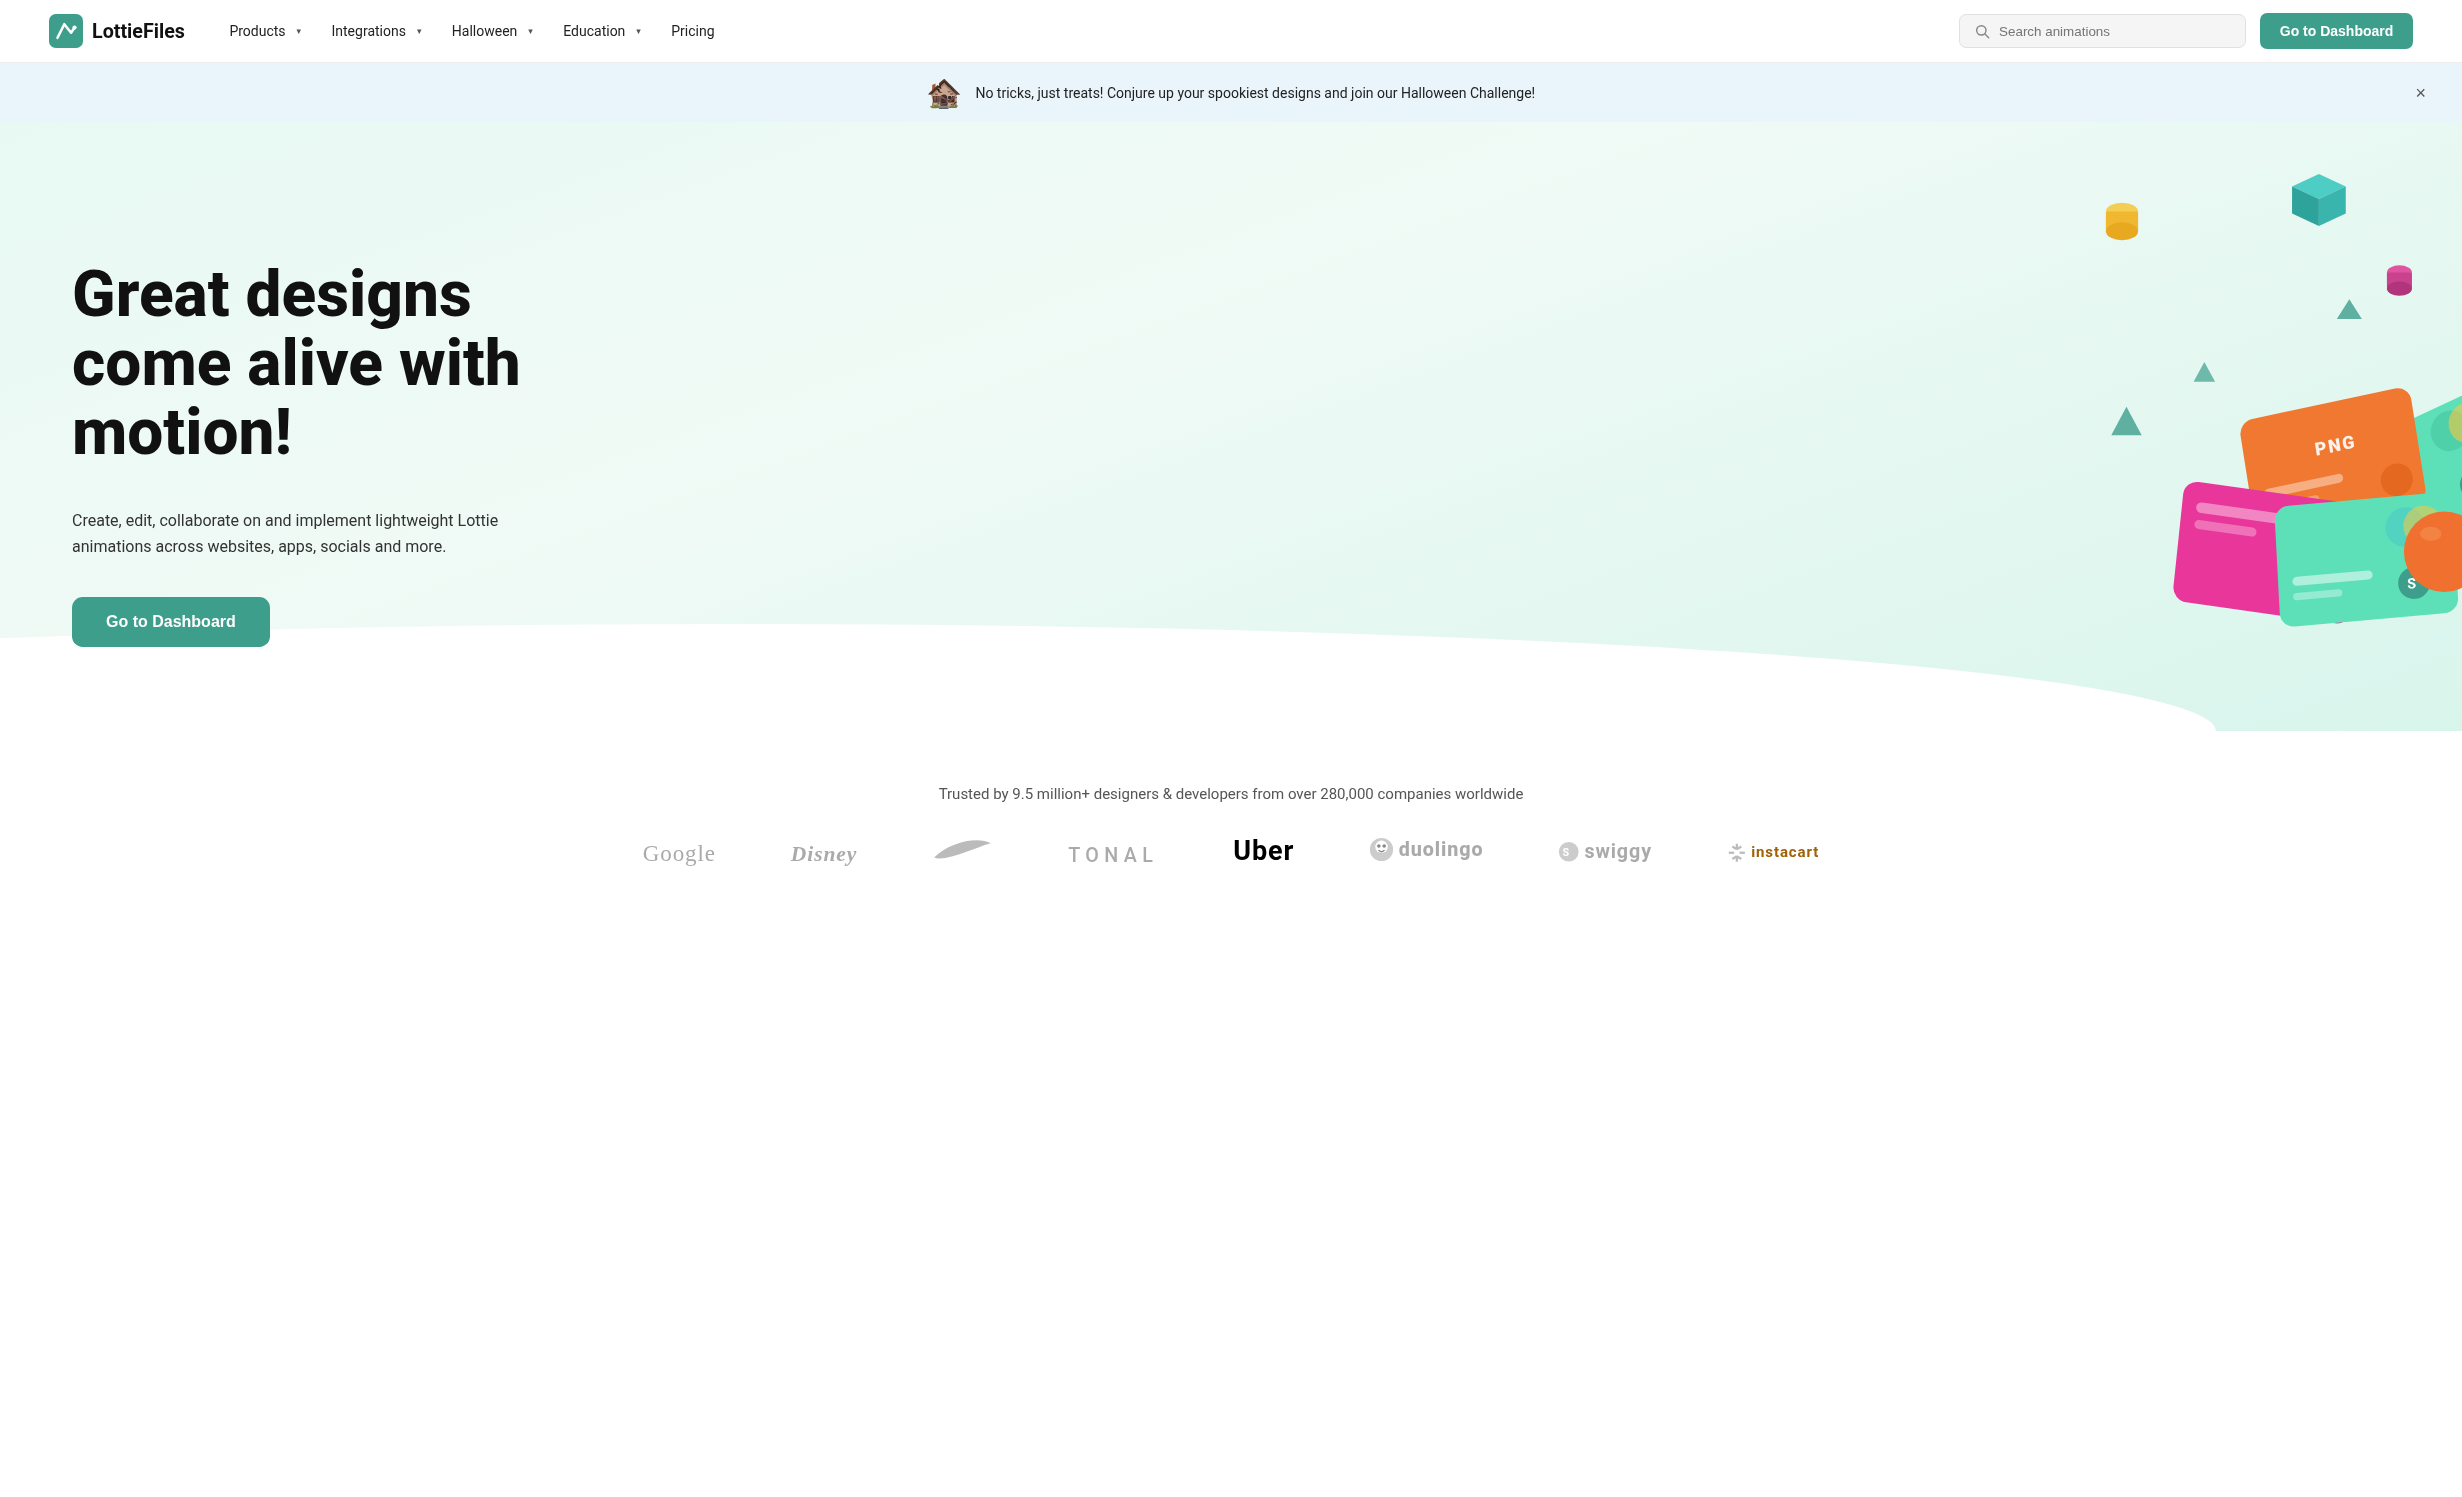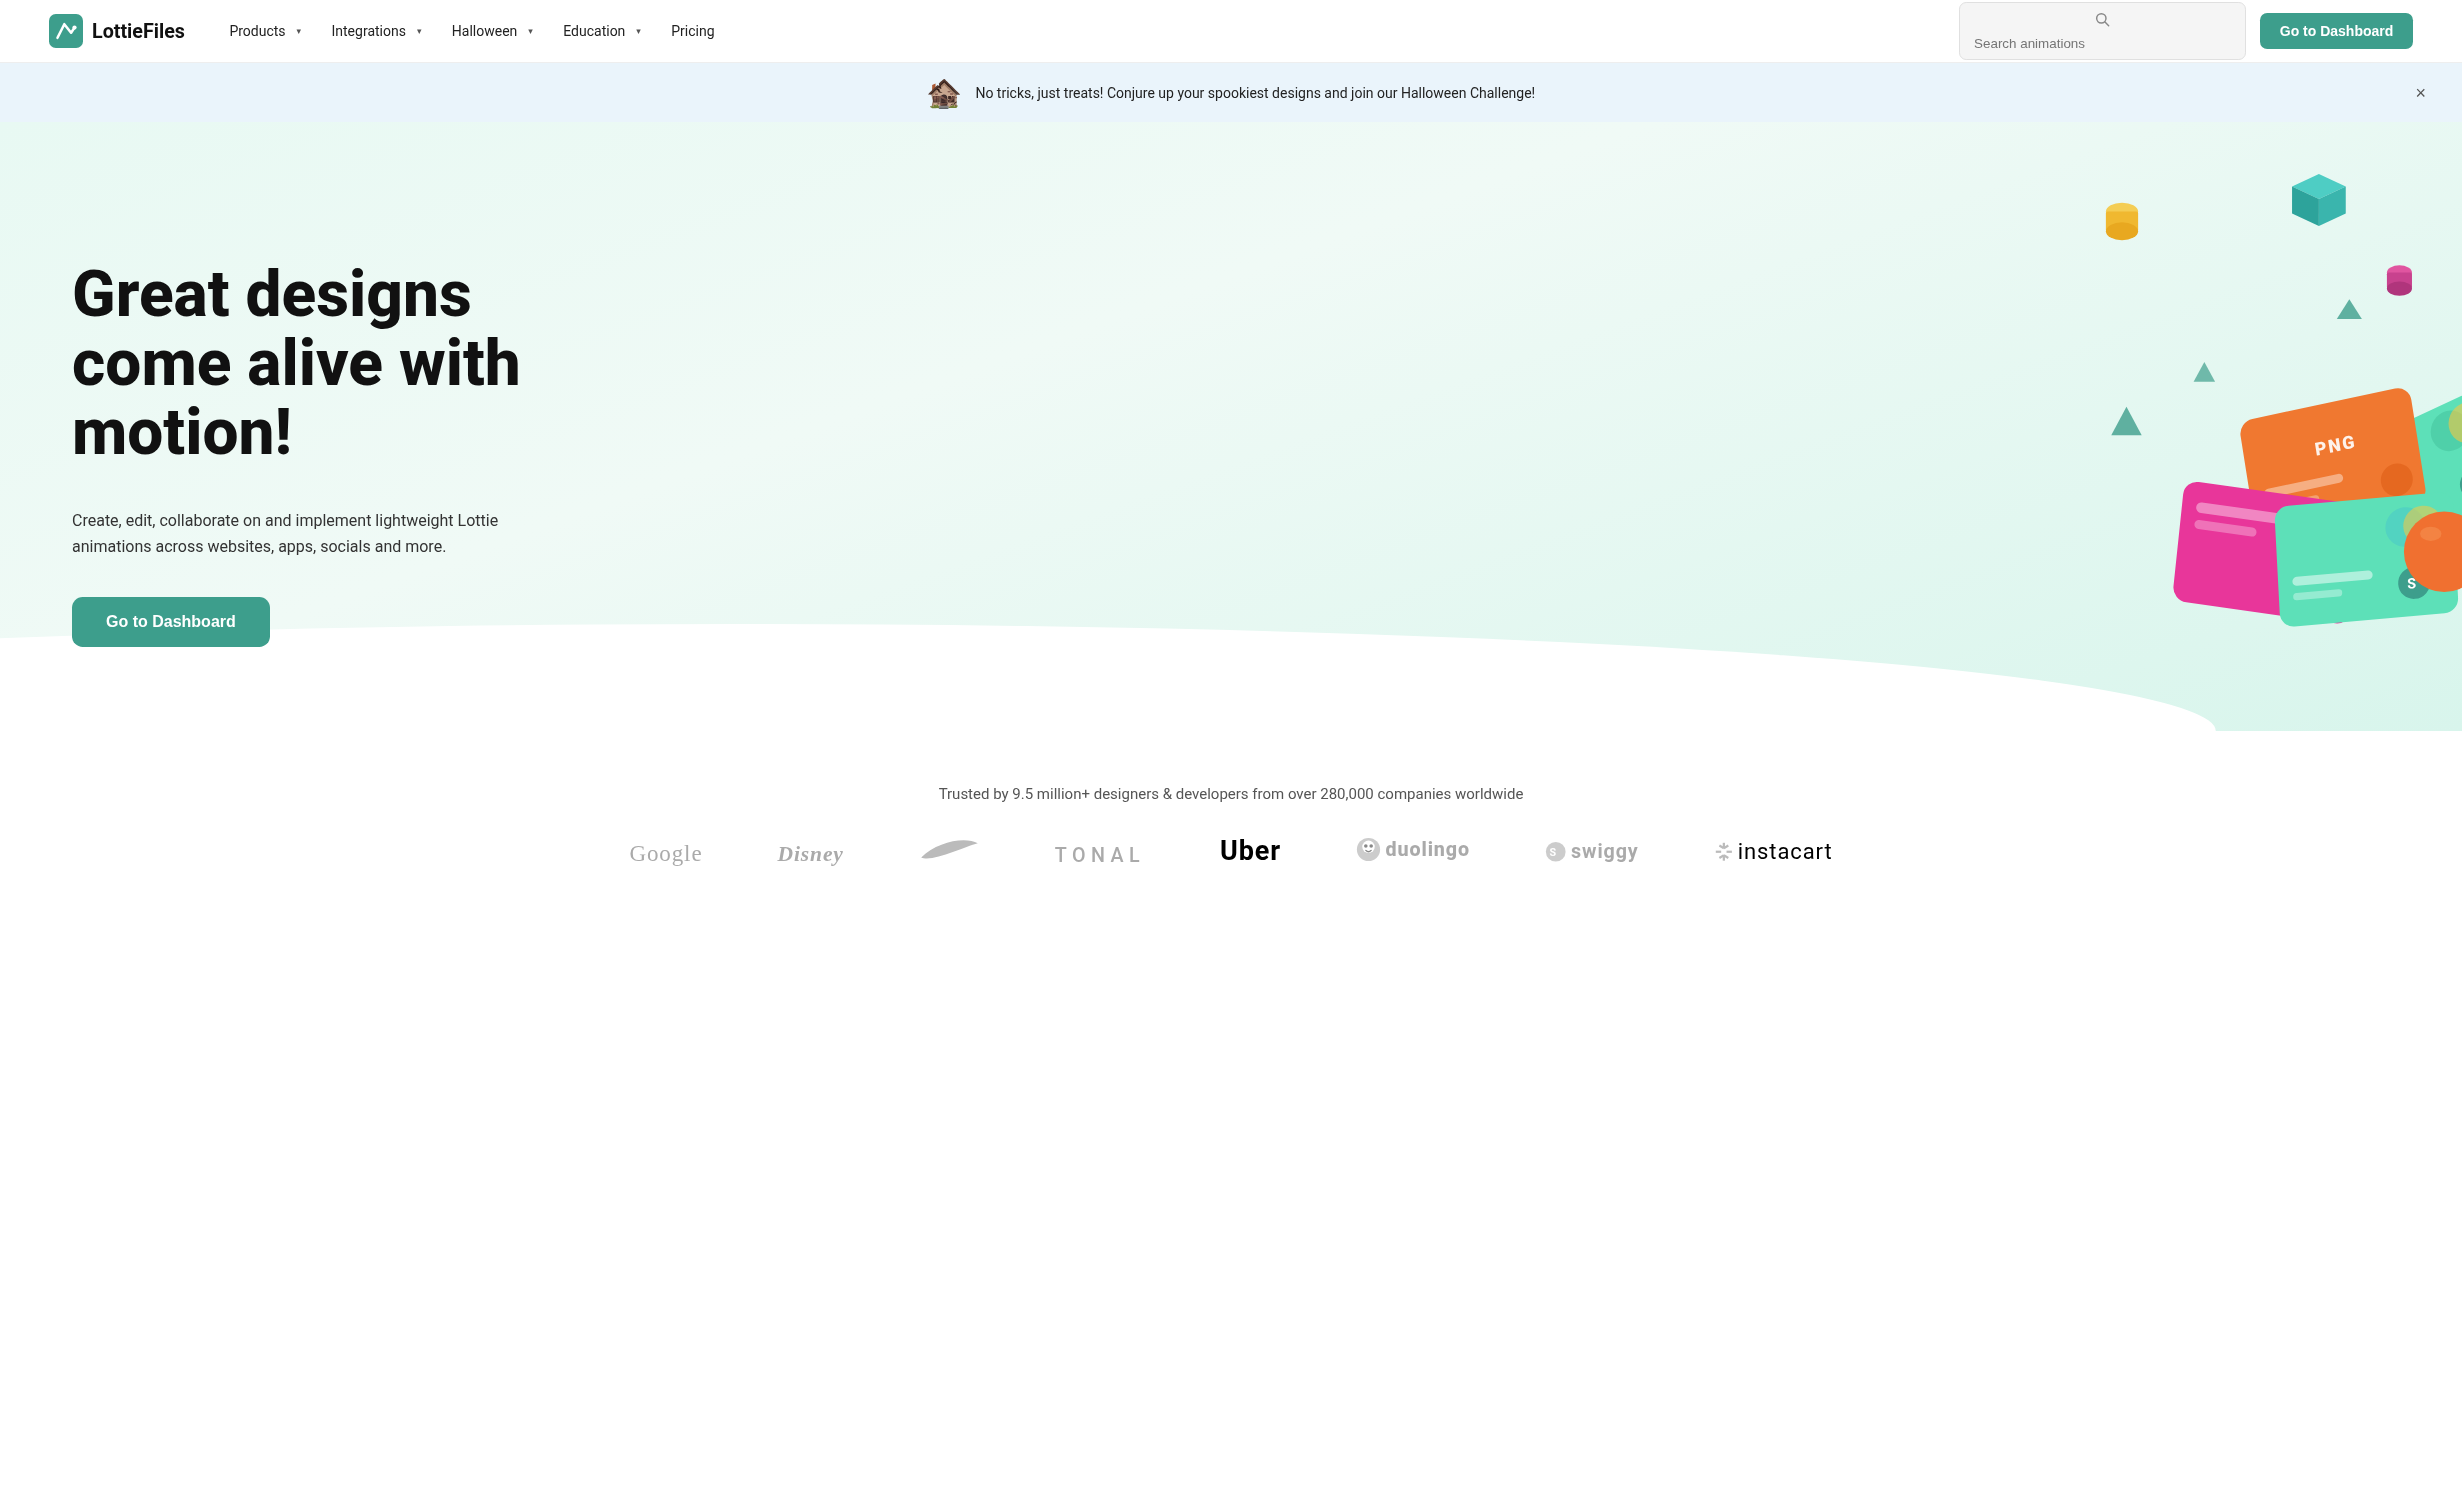--- a/index.html
+++ b/index.html
@@ -61,21 +61,20 @@
     }
     .search-box {
       display: flex;
       align-items: center;
       gap: 9px;
       background: #f5f5f5;
       border: 0.9px solid #e0e0e0;
       border-radius: 7.2px;
       padding: 8px 14.3px;
       width: 287px;
-      flex-direction: column;
     }
     .search-box input {
       background: none;
       border: none;
       outline: none;
       font-size: 13.4px;
       color: #666;
       width: 100%;
     }
     .search-icon-svg { color: #888; flex-shrink: 0; }
@@ -209,21 +208,21 @@
       font-weight: 700;
       letter-spacing: 0.9px;
     }
     .brand-google { font-size: 23px; color: #aaa; font-weight: 400; font-family: Georgia, serif; }
     .brand-disney { font-size: 21.5px; color: #aaa; font-style: italic; font-family: Georgia, serif; }
     .brand-nike { font-size: 23px; color: #aaa; font-weight: 900; font-style: italic; font-family: Arial Black, sans-serif; }
     .brand-tonal { font-size: 19.7px; color: #aaa; font-weight: 500; letter-spacing: 5.4px; }
     .brand-uber { font-size: 27px; color: #000000; font-weight: 700; }
     .brand-duolingo { font-size: 19.7px; color: #aaa; font-weight: 800; }
     .brand-swiggy { font-size: 19.7px; color: #aaa; font-weight: 700; }
-    .brand-instacart { font-size: 22px; color: #000000; font-weight: 400; }
+    .brand-instacart { font-size: 15px; color: #a16207; font-weight: 700; }
 
     
     .cards-svg {
       width: 100%;
       height: 100%;
     }
   </style>
 </head>
 <body>
 

